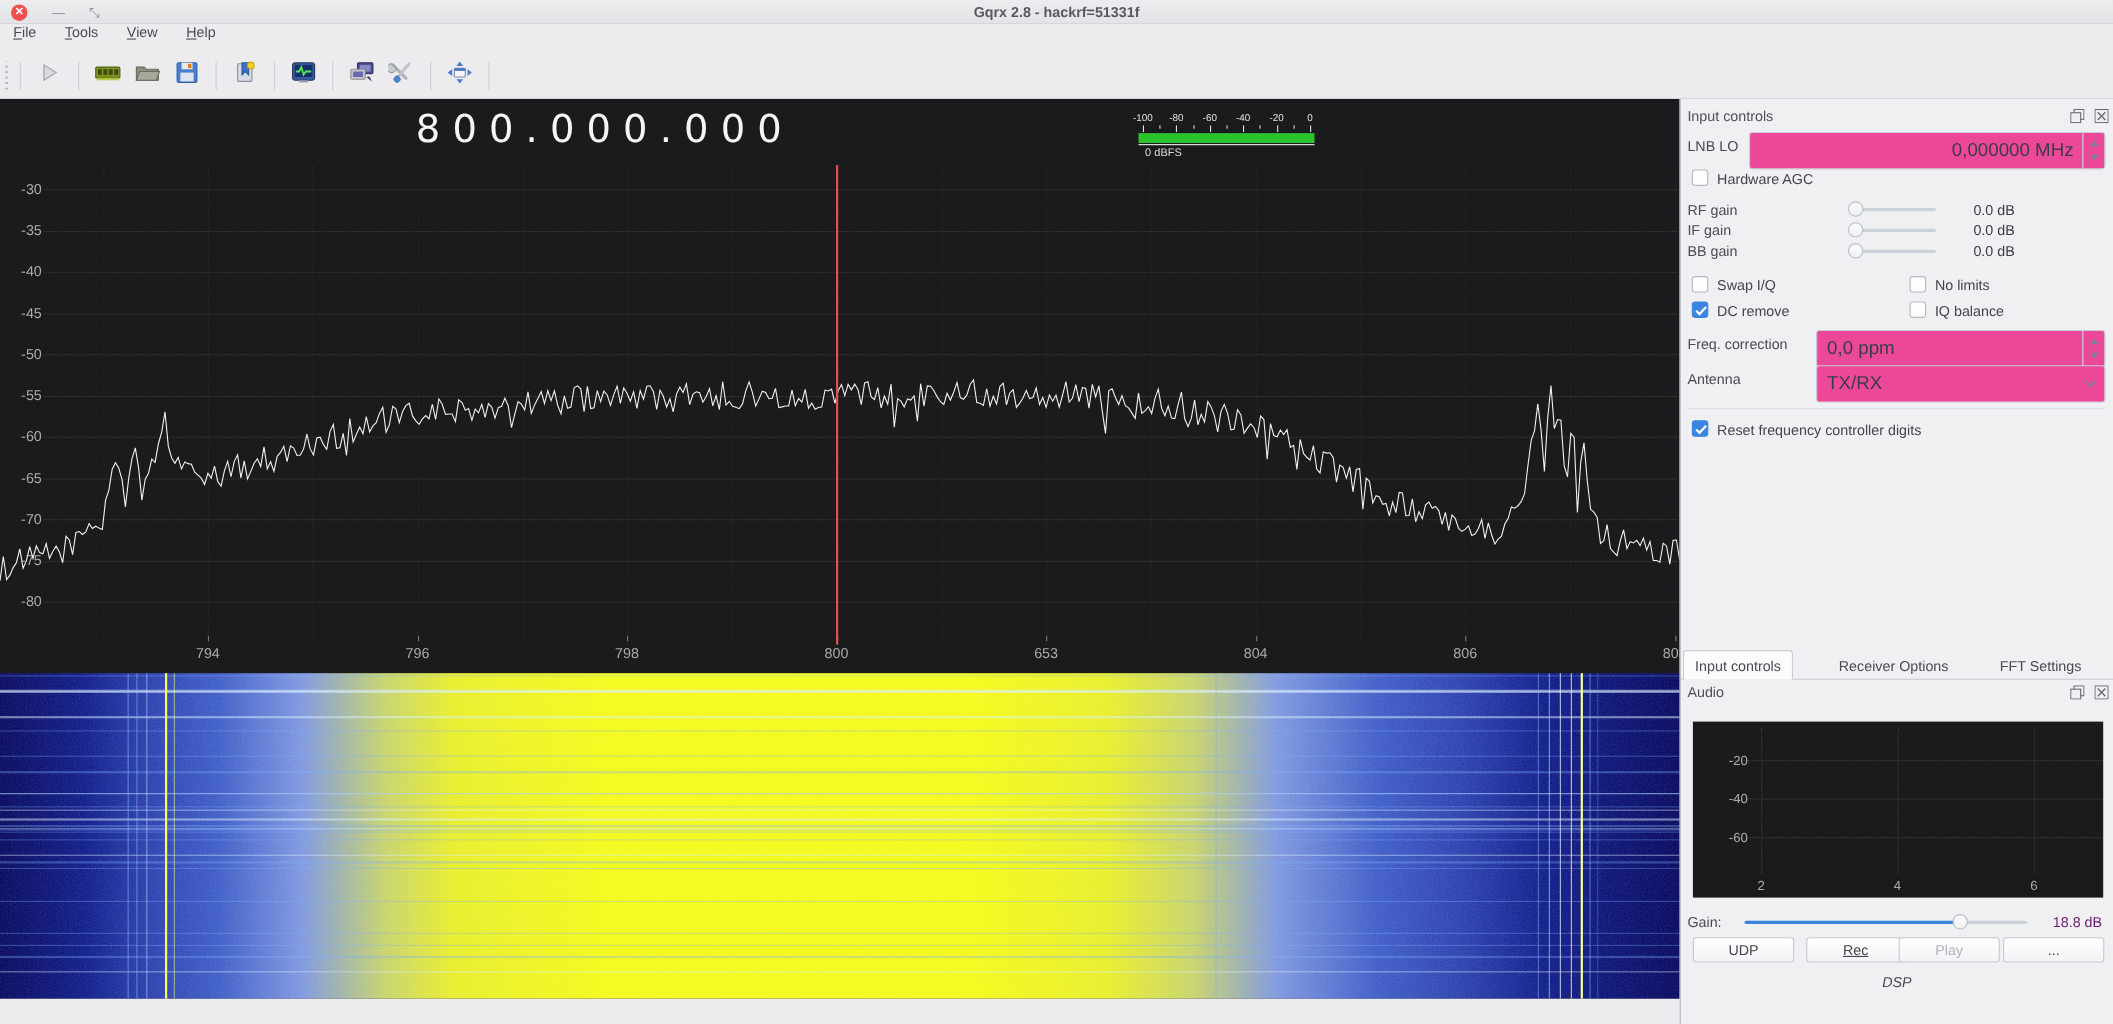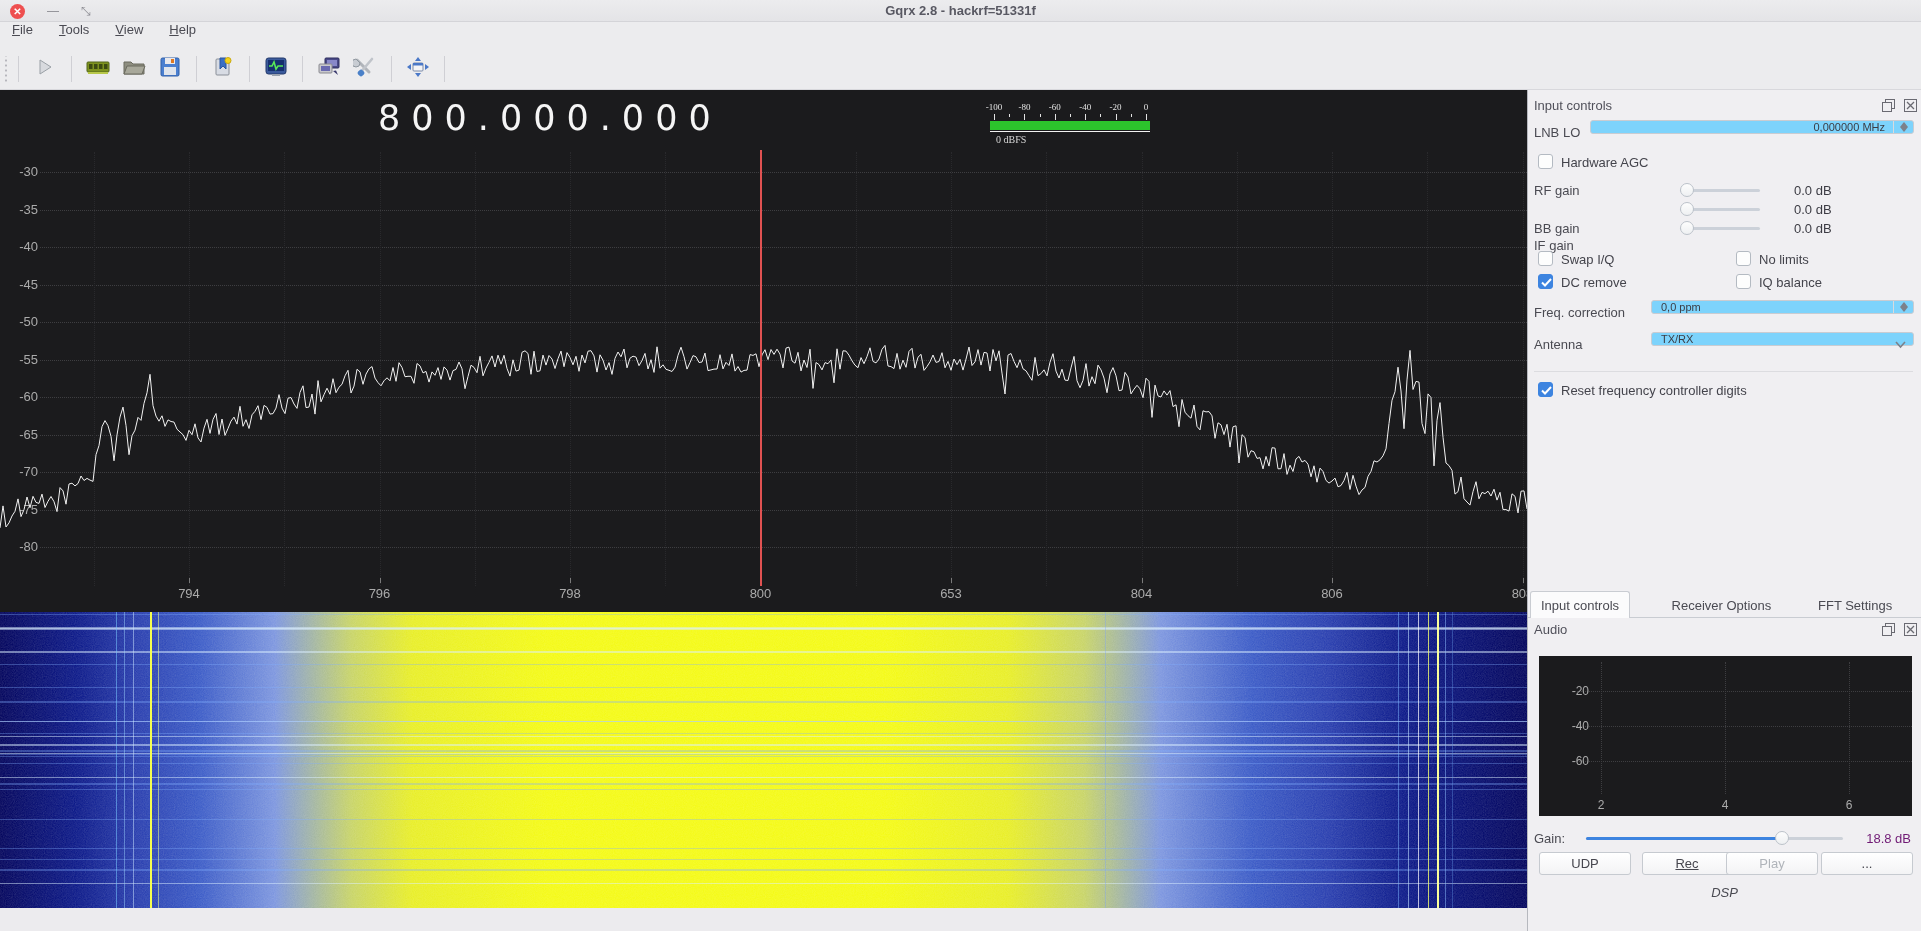--- a/index.html
+++ b/index.html
@@ -26,21 +26,21 @@
     background-image:radial-gradient(circle, #b6b6bc 1px, transparent 1.2px);
     background-size:4px 5px; background-repeat:repeat-y; background-position:2px 2px; }
   .tb-sep { width:1px; height:26px; background:#cfcfd4; margin:0 8px; }
   .tb-btn { width:30px; height:30px; display:flex; align-items:center; justify-content:center; margin:0 3px; }
 
   
   .main { position:absolute; left:0; top:90px; width:1527px; height:818px; background:#1b1b1d; overflow:hidden; }
   .freq-display { position:absolute; left:378px; top:8px; font-size:35px; letter-spacing:11px;
     color:#f5f5f5; font-family:"DejaVu Sans", sans-serif; font-weight:400; }
 
-  .meter { position:absolute; left:990px; top:12px; width:160px; height:46px;font-family:Liberation Serif, serif; }
+  .meter { position:absolute; left:1035px; top:12px; width:160px; height:46px; }
   .meter-scale { position:relative; height:12px; }
   .meter-scale span { position:absolute; top:0; transform:translateX(-50%); font-size:9px; color:#e2e2e2; }
   .meter-ticks { position:relative; height:6px; }
   .meter-ticks i { position:absolute; top:0; width:1px; background:#e2e2e2; }
   .meter-bar { position:relative; margin-top:1px; height:9px; background:#0a0a0a; }
   .meter-bar-fill { position:absolute; left:0; top:0; bottom:0; }
   .meter-line { height:1px; background:#f2f2f2; margin-top:1px; }
   .meter-label { font-size:10px; color:#d8d8d8; margin-top:2px; padding-left:6px; }
 
   .grid-h { position:absolute; left:40px; right:0; height:0; border-top:1px dotted #3e3e41; }
@@ -57,22 +57,22 @@
   .wf-streak { position:absolute; left:0; width:100%; }
   .wf-vline { position:absolute; top:0; height:100%; }
 
   
   .panel { position:absolute; left:1527px; top:90px; width:394px; height:841px;
     background:#f0eff2; border-left:1px solid #b6b8be; font-size:13px; }
   .panel-title-row { position:absolute; left:6px; right:4px; height:16px; display:flex; align-items:center; }
   .panel-title { color:#50505a; }
   .panel-title-icons { margin-left:auto; display:flex; gap:9px; }
 
-  .field { position:absolute; background:#7dd3fc; border:1px solid #c9ccd2; border-radius:3px;
-    height:14px; font-size:11px; color:#3c3c44; display:flex; align-items:center; }
+  .field { position:absolute; background:#ec4899; border:1px solid #c9ccd2; border-radius:3px;
+    height:34px; font-size:17px; color:#3c3c44; display:flex; align-items:center; }
   .spin-arrows { position:absolute; right:0; top:0; bottom:0; width:20px; border-left:1px solid #d8dade;
     display:flex; flex-direction:column; align-items:center; justify-content:space-evenly; }
   .arr-up { width:0; height:0; border-left:4px solid transparent; border-right:4px solid transparent; border-bottom:5px solid #7d818a; }
   .arr-dn { width:0; height:0; border-left:4px solid transparent; border-right:4px solid transparent; border-top:5px solid #7d818a; }
 
   .cb { position:absolute; width:15px; height:15px; border:1px solid #b4bac2; border-radius:3px; background:#fdfdfd; }
   .cb.checked { background:#3d84e0; border-color:#3d84e0; }
   .cb svg { position:absolute; left:1px; top:2px; }
   .cb-label { position:absolute; color:#44444c; }
 
@@ -428,21 +428,21 @@
     </div>
     <div style="position: absolute; left: 0px; top: 92px; width: 394px; height: 18px;">
       <span style="position: absolute; left: 6px; top: 1px;">RF gain</span>
       <div class="slider" style="left: 152px; width: 80px; top: 1px;">
         <div class="groove"></div>
         <div class="handle" style="left: calc(0% + 0px);"></div>
       </div>
       <span style="position: absolute; left: 266px; top: 1px; color: rgb(60, 60, 68);">0.0 dB</span>
     </div>
     <div style="position: absolute; left: 0px; top: 111px; width: 394px; height: 18px;">
-      <span style="position: absolute; left: 6px; top: 1px; margin-top: 36px;">IF gain</span>
+      <span style="position: absolute; left: 6px; top: 1px;">IF gain</span>
       <div class="slider" style="left: 152px; width: 80px; top: 1px;">
         <div class="groove"></div>
         <div class="handle" style="left: calc(0% + 0px);"></div>
       </div>
       <span style="position: absolute; left: 266px; top: 1px; color: rgb(60, 60, 68);">0.0 dB</span>
     </div>
     <div style="position: absolute; left: 0px; top: 130px; width: 394px; height: 18px;">
       <span style="position: absolute; left: 6px; top: 1px;">BB gain</span>
       <div class="slider" style="left: 152px; width: 80px; top: 1px;">
         <div class="groove"></div>

